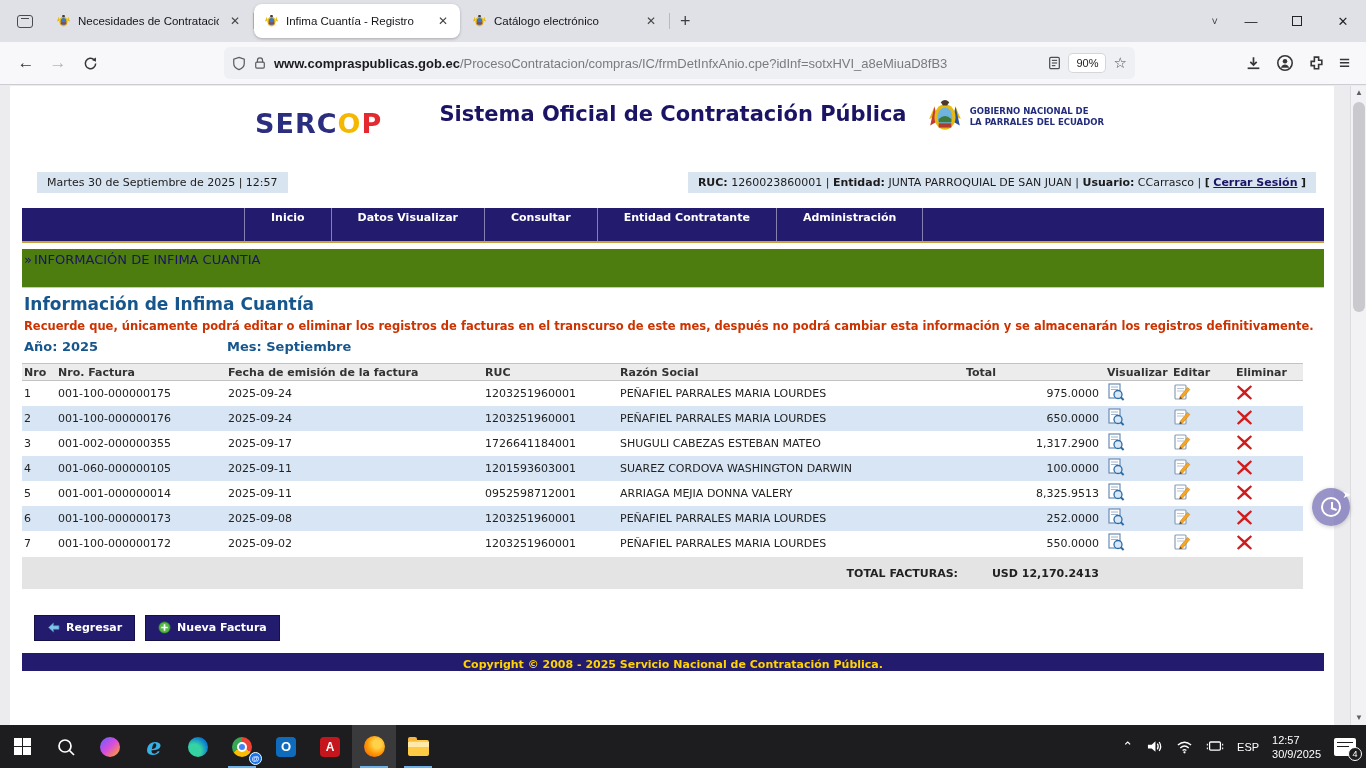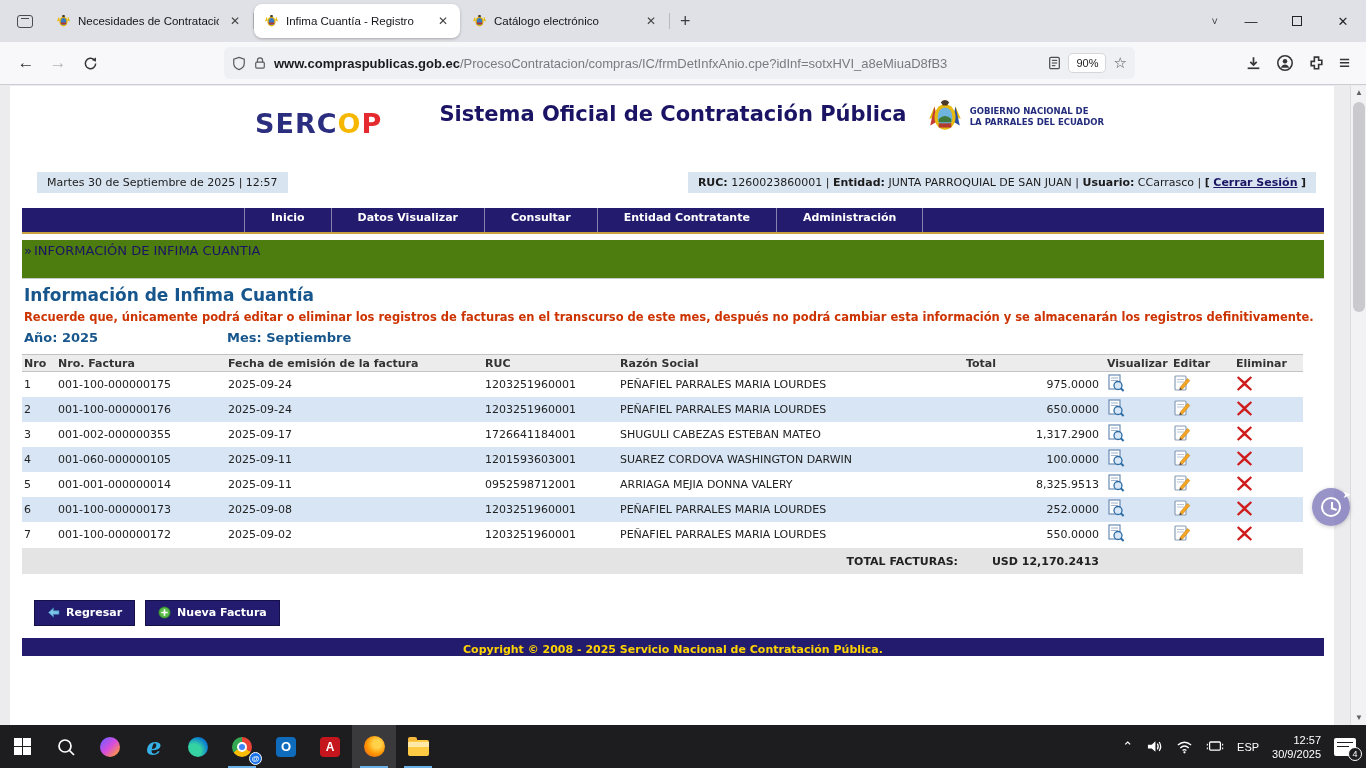--- a/index.html
+++ b/index.html
@@ -44,37 +44,37 @@
   .gov-logo { position:absolute; right:220px; top:12px; display:flex; align-items:center; gap:8px; }
   .gov-text { font-size:8.5px; font-weight:bold; color:#232c7c; line-height:1.25; }
 
   .session-row { position:relative; height:26px; margin-top:8px; }
   .sess-box { position:absolute; top:0; background:#d9e4f1; font-size:11px; color:#1c1c1c; padding:4px 10px; white-space:nowrap; }
   .sess-left { left:15px; }
   .sess-right { right:8px; }
   .sess-right b { font-weight:bold; }
   .logout-link { color:#1b1464; font-weight:bold; text-decoration:underline; }
 
-  .menubar { margin:10px 0 0 0; height:26px; background:#231b6e; border-bottom:2px solid #c9a23f; display:flex; padding-left:222px; }
+  .menubar { margin:10px 0 0 0; height:35px; background:#231b6e; border-bottom:2px solid #c9a23f; display:flex; padding-left:222px; }
   .menu-item { color:#ffffff; font-size:11px; font-weight:bold; padding:3px 26px 0; border-right:1px solid rgba(255,255,255,.45); }
   .menu-item:first-child { border-left:1px solid rgba(255,255,255,.45); }
 
   .crumb-bar { margin-top:6px; background:#4d7c0f; border-bottom:1px solid #c9c9c9; padding:3px 2px 20px; font-size:13px; font-weight:normal; color:#1b1464; }
   .crumb-bar .chev { margin-right:2px; }
   .sub-title { margin-top:6px; font-size:17px; font-weight:bold; color:#17568c; padding-left:2px; }
   .warning { margin-top:5px; font-size:11.5px; font-weight:bold; color:#cc3300; padding-left:2px; }
   .anio-row { margin-top:6px; height:18px; position:relative; font-size:13px; font-weight:bold; color:#17568c; }
   .anio { position:absolute; left:2px; } .mes { position:absolute; left:205px; }
 
   
   .tbl { margin-top:6px; width:1281px; font-size:11px; color:#222; }
   .thead { display:flex; background:#ececec; border-top:1px solid #c3c3c3; border-bottom:1px solid #c3c3c3; font-weight:bold; color:#333; height:18px; align-items:center; }
   .trow { display:flex; height:25px; align-items:center; }
   .trow.alt { background:#d7e5f4; }
-  .totrow { display:flex; background:#e4e4e4; height:26px; align-items:center; font-weight:bold; margin-top:1px; }
+  .totrow { display:flex; background:#e4e4e4; height:32px; align-items:center; font-weight:bold; margin-top:1px; }
   .c { padding:0 2px; white-space:nowrap; overflow:hidden; }
   .c.nro { width:34px; } .c.fact { width:170px; } .c.fec { width:257px; } .c.ruc { width:135px; }
   .c.raz { width:346px; } .c.tot { width:141px; text-align:right; padding-right:6px; }
   .c.vis { width:66px; } .c.edi { width:63px; } .c.eli { width:68px; }
   .rowicon { display:inline-block; }
   .totrow .lbl { width:942px; text-align:right; padding-right:6px; }
   .totrow .val { width:141px; text-align:right; padding-right:6px; }
 
   .btn-row { margin-top:26px; display:flex; gap:10px; padding-left:12px; }
   .btn-navy { background:#231b6e; color:#fff; font-size:11px; font-weight:bold; padding:5px 12px 6px; display:flex; align-items:center; gap:6px; font-family:"DejaVu Sans", sans-serif; }
@@ -94,21 +94,21 @@
   .bubble .clock::after { content:""; position:absolute; left:8px; top:8px; width:6px; height:1.8px; background:#fff; transform:rotate(20deg); transform-origin:left; }
   .bubble .spark { position:absolute; top:1px; right:-1px; color:#fff; font-size:10px; }
 
   
   .taskbar { position:absolute; bottom:0; left:0; width:1366px; height:43px; background:#1d1d1f; display:flex; align-items:center; }
   .tb-item { width:44px; height:43px; display:flex; align-items:center; justify-content:center; position:relative; }
   .tb-item.active { background:#3a3a3d; }
   .tb-item .underline { position:absolute; bottom:0; left:8px; right:8px; height:2.5px; background:#6cb2e8; }
   .tray { margin-left:auto; display:flex; align-items:center; gap:13px; padding-right:10px; color:#fff; }
   .tray-icon { color:#fff; font-size:13px; display:flex; align-items:center; }
-  .tray-clock { text-align:right; font-size:11px; line-height:14px; color:#fff; }
+  .tray-clock { font-size:11px; line-height:14px; color:#fff; }
   .lang { font-size:11px; color:#fff; }
   .notif { position:relative; width:22px; height:18px; }
   .notif .sheet { position:absolute; inset:0; background:#fff; border-radius:2px; }
   .notif .sheet::before { content:""; position:absolute; left:3px; right:3px; top:4px; height:1.6px; background:#1d1d1f; }
   .notif .sheet::after { content:""; position:absolute; left:3px; right:7px; top:8px; height:1.6px; background:#1d1d1f; }
   .notif .badge { position:absolute; right:-6px; bottom:-5px; width:14px; height:14px; border-radius:50%; background:#1d1d1f; border:1.4px solid #fff; color:#fff; font-size:9px; text-align:center; line-height:12px; }
 
   
   .win-grid { width:17px; height:17px; display:grid; grid-template-columns:8px 8px; grid-template-rows:8px 8px; gap:1px; }
   .win-grid span { background:#ffffff; }

